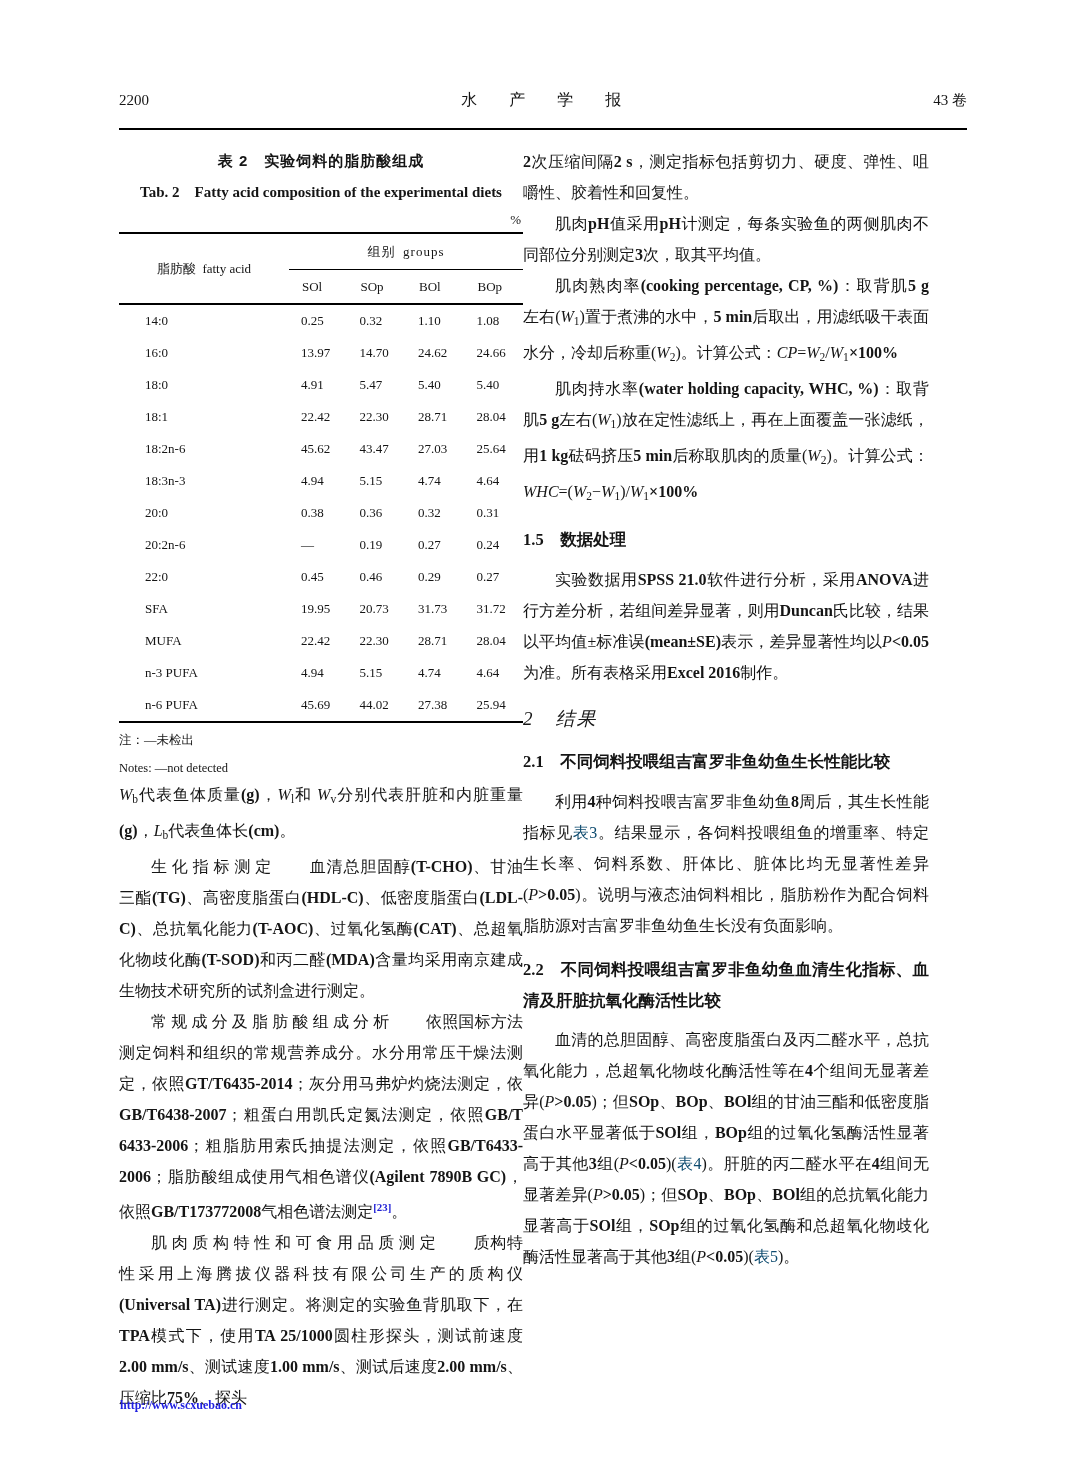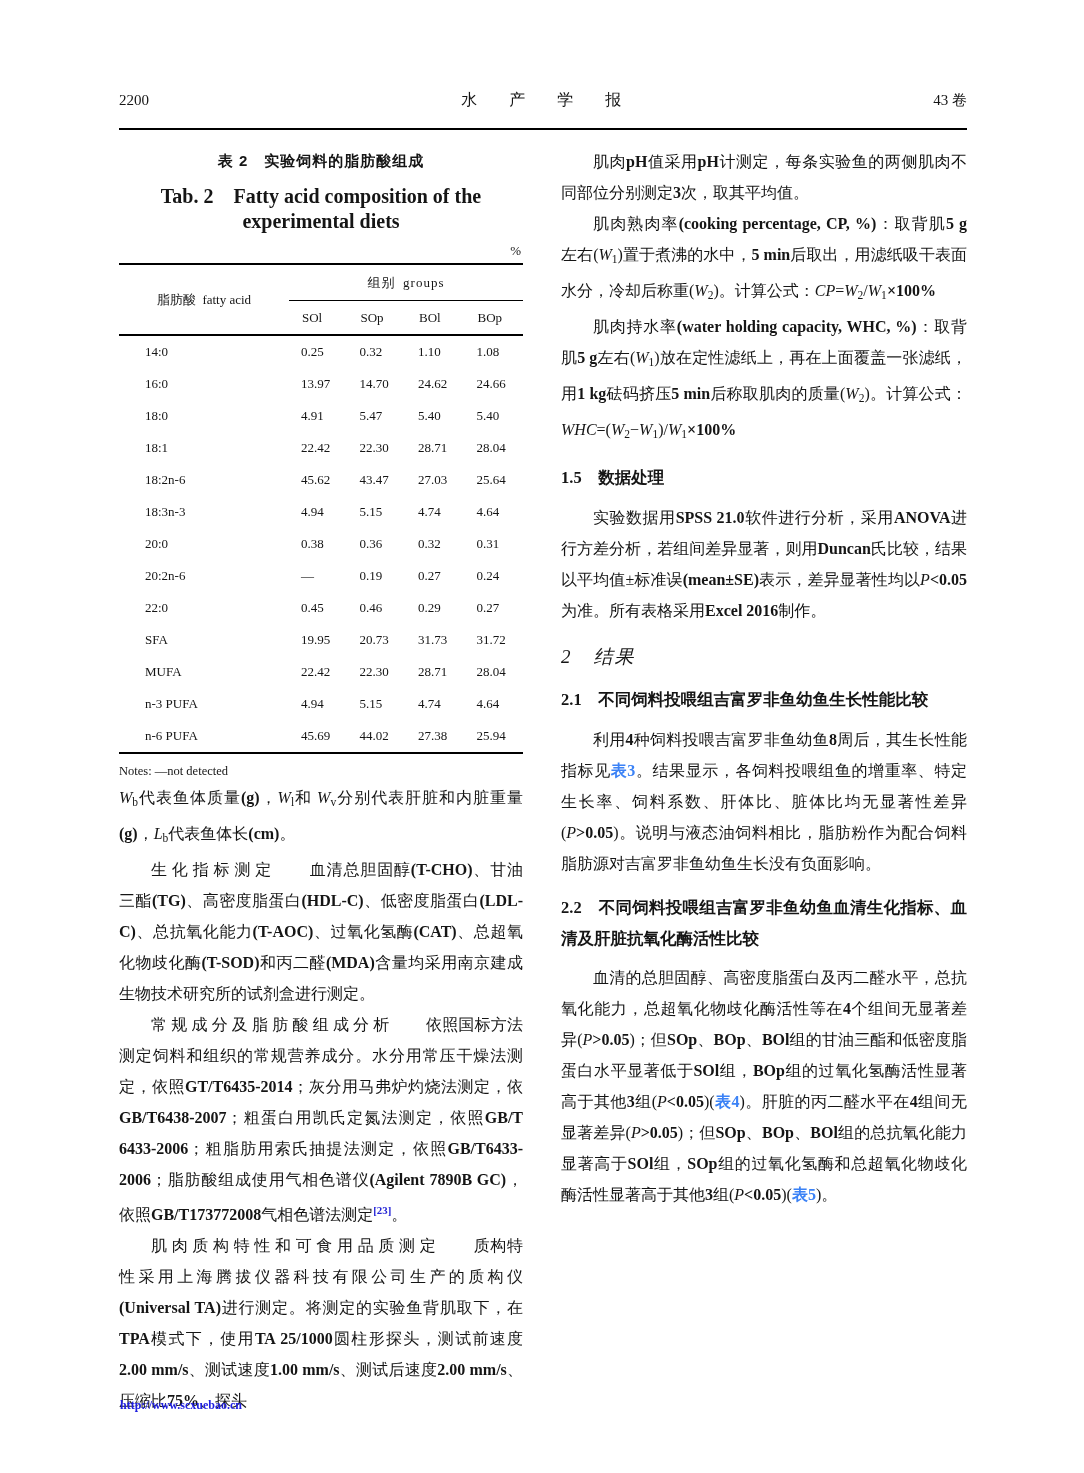--- a/index.html
+++ b/index.html
@@ -6,28 +6,28 @@
   .page{position:relative;width:1084px;height:1473px;background:#ffffff;
         font-family:"Liberation Serif",serif;color:#151515;overflow:hidden;}
 
   
   .pg-header{position:absolute;left:119px;top:90px;width:848px;display:flex;
              justify-content:space-between;align-items:baseline;font-size:15px;}
   .journal-title{letter-spacing:14px;font-size:16px;padding-left:14px;}
   .header-rule{position:absolute;left:119px;top:128px;width:848px;height:2px;background:#000;}
 
   
-  .cols{position:absolute;left:119px;top:146px;width:848px;display:flex;gap:38px;}
+  .cols{position:absolute;left:119px;top:146px;width:848px;display:flex;}
   .col-left{width:404px;}
   .col-right{width:406px;}
 
   
   .tbl-title-zh{text-align:center;font-weight:bold;font-size:15px;margin:6px 0 12px;
                 font-family:"Liberation Sans",sans-serif;letter-spacing:1px;}
-  .tbl-title-en{text-align:center;font-weight:bold;font-size:20px;margin:0 0 10px;}
+  .tbl-title-en{text-align:center;font-weight:bold;font-size:15px;margin:0 0 10px;}
   .tbl-unit{text-align:right;font-size:13px;margin:0 2px 4px 0;}
   table.fa-table{width:100%;border-collapse:collapse;font-size:13px;}
   table.fa-table th{font-weight:normal;}
   .th-fa{border-top:2.5px solid #000;border-bottom:2px solid #000;text-align:center;width:168px;}
   .th-grp{border-top:2.5px solid #000;border-bottom:1px solid #000;text-align:center;height:33px;letter-spacing:1px;}
   tr.cols-row th{border-bottom:2px solid #000;height:31px;text-align:left;padding-left:13px;}
   tbody.fa-body td{height:32px;padding:0 0 0 12px;text-align:left;}
   tbody.fa-body td.fa-name{padding-left:26px;}
   tbody.fa-body tr:last-child td{border-bottom:2.5px solid #000;}
   .tbl-note{font-size:12.5px;line-height:21px;margin-top:7px;}
@@ -39,21 +39,21 @@
 
   
   .h-sub{font-family:"Liberation Sans",sans-serif;font-weight:bold;font-size:16.5px;
          line-height:30px;margin:13px 0 9px;text-align:justify;}
   .h-main{font-size:19px;margin:18px 0 14px;letter-spacing:2px;font-style:italic;}
 
   
   .rs-b{font-weight:bold;}
   .rs-i{font-style:italic;}
   .rs-sub{vertical-align:-0.25em;font-size:0.72em;}
-  .rs-link{color:#3b82f6;font-weight:bold;}
+  .rs-link{color:#0c4a6e;}
   .rs-suplink{color:#2424d6;vertical-align:super;font-size:0.68em;font-weight:bold;}
   .rs-ks{letter-spacing:4px;}
   .rs-hn{font-family:"Liberation Serif",serif;}
 
   
   .scxuebao{position:absolute;left:120px;top:1398px;font-size:12px;font-weight:bold;
             color:#2020e0;text-decoration:none;}
   .copyright{position:absolute;left:28px;top:1484px;width:1040px;font-size:19.5px;
              color:#c0c0c0;letter-spacing:0.5px;}
 </style>
@@ -181,29 +181,31 @@
             <tr>
               <td class="fa-name">n-6 PUFA</td>
               <td>45.69</td>
               <td>44.02</td>
               <td>27.38</td>
               <td>25.94</td>
             </tr>
           </tbody>
       </table>
 
+      <div class="tbl-note">注：—未检出</div>
       <div class="tbl-note">Notes: —not detected</div>
 
       <p class="para first-para"><span class="rs-i">W</span><span class="rs-sub">b</span><span>代表鱼体质量</span><span class="rs-b">(g)</span><span>，</span><span class="rs-i">W</span><span class="rs-sub">l</span><span>和 </span><span class="rs-i">W</span><span class="rs-sub">v</span><span>分别代表肝脏和内脏重量</span><span class="rs-b">(g)</span><span>，</span><span class="rs-i">L</span><span class="rs-sub">b</span><span>代表鱼体长</span><span class="rs-b">(cm)</span><span>。</span></p>
       <p class="para indent"><span class="rs-ks">生化指标测定</span><span>　　血清总胆固醇</span><span class="rs-b">(T-CHO)</span><span>、甘油三酯</span><span class="rs-b">(TG)</span><span>、高密度脂蛋白</span><span class="rs-b">(HDL-C)</span><span>、低密度脂蛋白</span><span class="rs-b">(LDL-C)</span><span>、总抗氧化能力</span><span class="rs-b">(T-AOC)</span><span>、过氧化氢酶</span><span class="rs-b">(CAT)</span><span>、总超氧化物歧化酶</span><span class="rs-b">(T-SOD)</span><span>和丙二醛</span><span class="rs-b">(MDA)</span><span>含量均采用南京建成生物技术研究所的试剂盒进行测定。</span></p>
       <p class="para indent"><span class="rs-ks">常规成分及脂肪酸组成分析</span><span>　　依照国标方法测定饲料和组织的常规营养成分。水分用常压干燥法测定，依照</span><span class="rs-b">GT/T6435-2014</span><span>；灰分用马弗炉灼烧法测定，依</span><span class="rs-b">GB/T6438-2007</span><span>；粗蛋白用凯氏定氮法测定，依照</span><span class="rs-b">GB/T 6433-2006</span><span>；粗脂肪用索氏抽提法测定，依照</span><span class="rs-b">GB/T6433-2006</span><span>；脂肪酸组成使用气相色谱仪</span><span class="rs-b">(Agilent 7890B GC)</span><span>，依照</span><span class="rs-b">GB/T173772008</span><span>气相色谱法测定</span><span class="rs-suplink">[23]</span><span>。</span></p>
       <p class="para indent"><span class="rs-ks">肌肉质构特性和可食用品质测定</span><span>　　质构特性采用上海腾拔仪器科技有限公司生产的质构仪</span><span class="rs-b">(Universal TA)</span><span>进行测定。将测定的实验鱼背肌取下，在</span><span class="rs-b">TPA</span><span>模式下，使用</span><span class="rs-b">TA 25/1000</span><span>圆柱形探头，测试前速度</span><span class="rs-b">2.00 mm/s</span><span>、测试速度</span><span class="rs-b">1.00 mm/s</span><span>、测试后速度</span><span class="rs-b">2.00 mm/s</span><span>、压缩比</span><span class="rs-b">75%</span><span>、探头</span></p>
     </div>
 
     <div class="col-right">
+      <p class="para"><span class="rs-b">2</span><span>次压缩间隔</span><span class="rs-b">2 s</span><span>，测定指标包括剪切力、硬度、弹性、咀嚼性、胶着性和回复性。</span></p>
       <p class="para indent"><span>肌肉</span><span class="rs-b">pH</span><span>值采用</span><span class="rs-b">pH</span><span>计测定，每条实验鱼的两侧肌肉不同部位分别测定</span><span class="rs-b">3</span><span>次，取其平均值。</span></p>
       <p class="para indent"><span>肌肉熟肉率</span><span class="rs-b">(cooking percentage, CP, %)</span><span>：取背肌</span><span class="rs-b">5 g</span><span>左右(</span><span class="rs-i">W</span><span class="rs-sub">1</span><span>)置于煮沸的水中，</span><span class="rs-b">5 min</span><span>后取出，用滤纸吸干表面水分，冷却后称重(</span><span class="rs-i">W</span><span class="rs-sub">2</span><span>)。计算公式：</span><span class="rs-i">CP</span><span>=</span><span class="rs-i">W</span><span class="rs-sub">2</span><span>/</span><span class="rs-i">W</span><span class="rs-sub">1</span><span class="rs-b">×100%</span></p>
       <p class="para indent"><span>肌肉持水率</span><span class="rs-b">(water holding capacity, WHC, %)</span><span>：取背肌</span><span class="rs-b">5 g</span><span>左右(</span><span class="rs-i">W</span><span class="rs-sub">1</span><span>)放在定性滤纸上，再在上面覆盖一张滤纸，用</span><span class="rs-b">1 kg</span><span>砝码挤压</span><span class="rs-b">5 min</span><span>后称取肌肉的质量(</span><span class="rs-i">W</span><span class="rs-sub">2</span><span>)。计算公式：</span><span class="rs-i">WHC</span><span>=(</span><span class="rs-i">W</span><span class="rs-sub">2</span><span>−</span><span class="rs-i">W</span><span class="rs-sub">1</span><span>)/</span><span class="rs-i">W</span><span class="rs-sub">1</span><span class="rs-b">×100%</span></p>
 
       <div class="h-sub"><span class="rs-hn">1.5</span><span>　数据处理</span></div>
       <p class="para indent"><span>实验数据用</span><span class="rs-b">SPSS 21.0</span><span>软件进行分析，采用</span><span class="rs-b">ANOVA</span><span>进行方差分析，若组间差异显著，则用</span><span class="rs-b">Duncan</span><span>氏比较，结果以平均值±标准误</span><span class="rs-b">(mean±SE)</span><span>表示，差异显著性均以</span><span class="rs-i">P</span><span class="rs-b">&lt;0.05</span><span>为准。所有表格采用</span><span class="rs-b">Excel 2016</span><span>制作。</span></p>
 
       <div class="h-main">2　结果</div>
 
       <div class="h-sub"><span class="rs-hn">2.1</span><span>　不同饲料投喂组吉富罗非鱼幼鱼生长性能比较</span></div>

